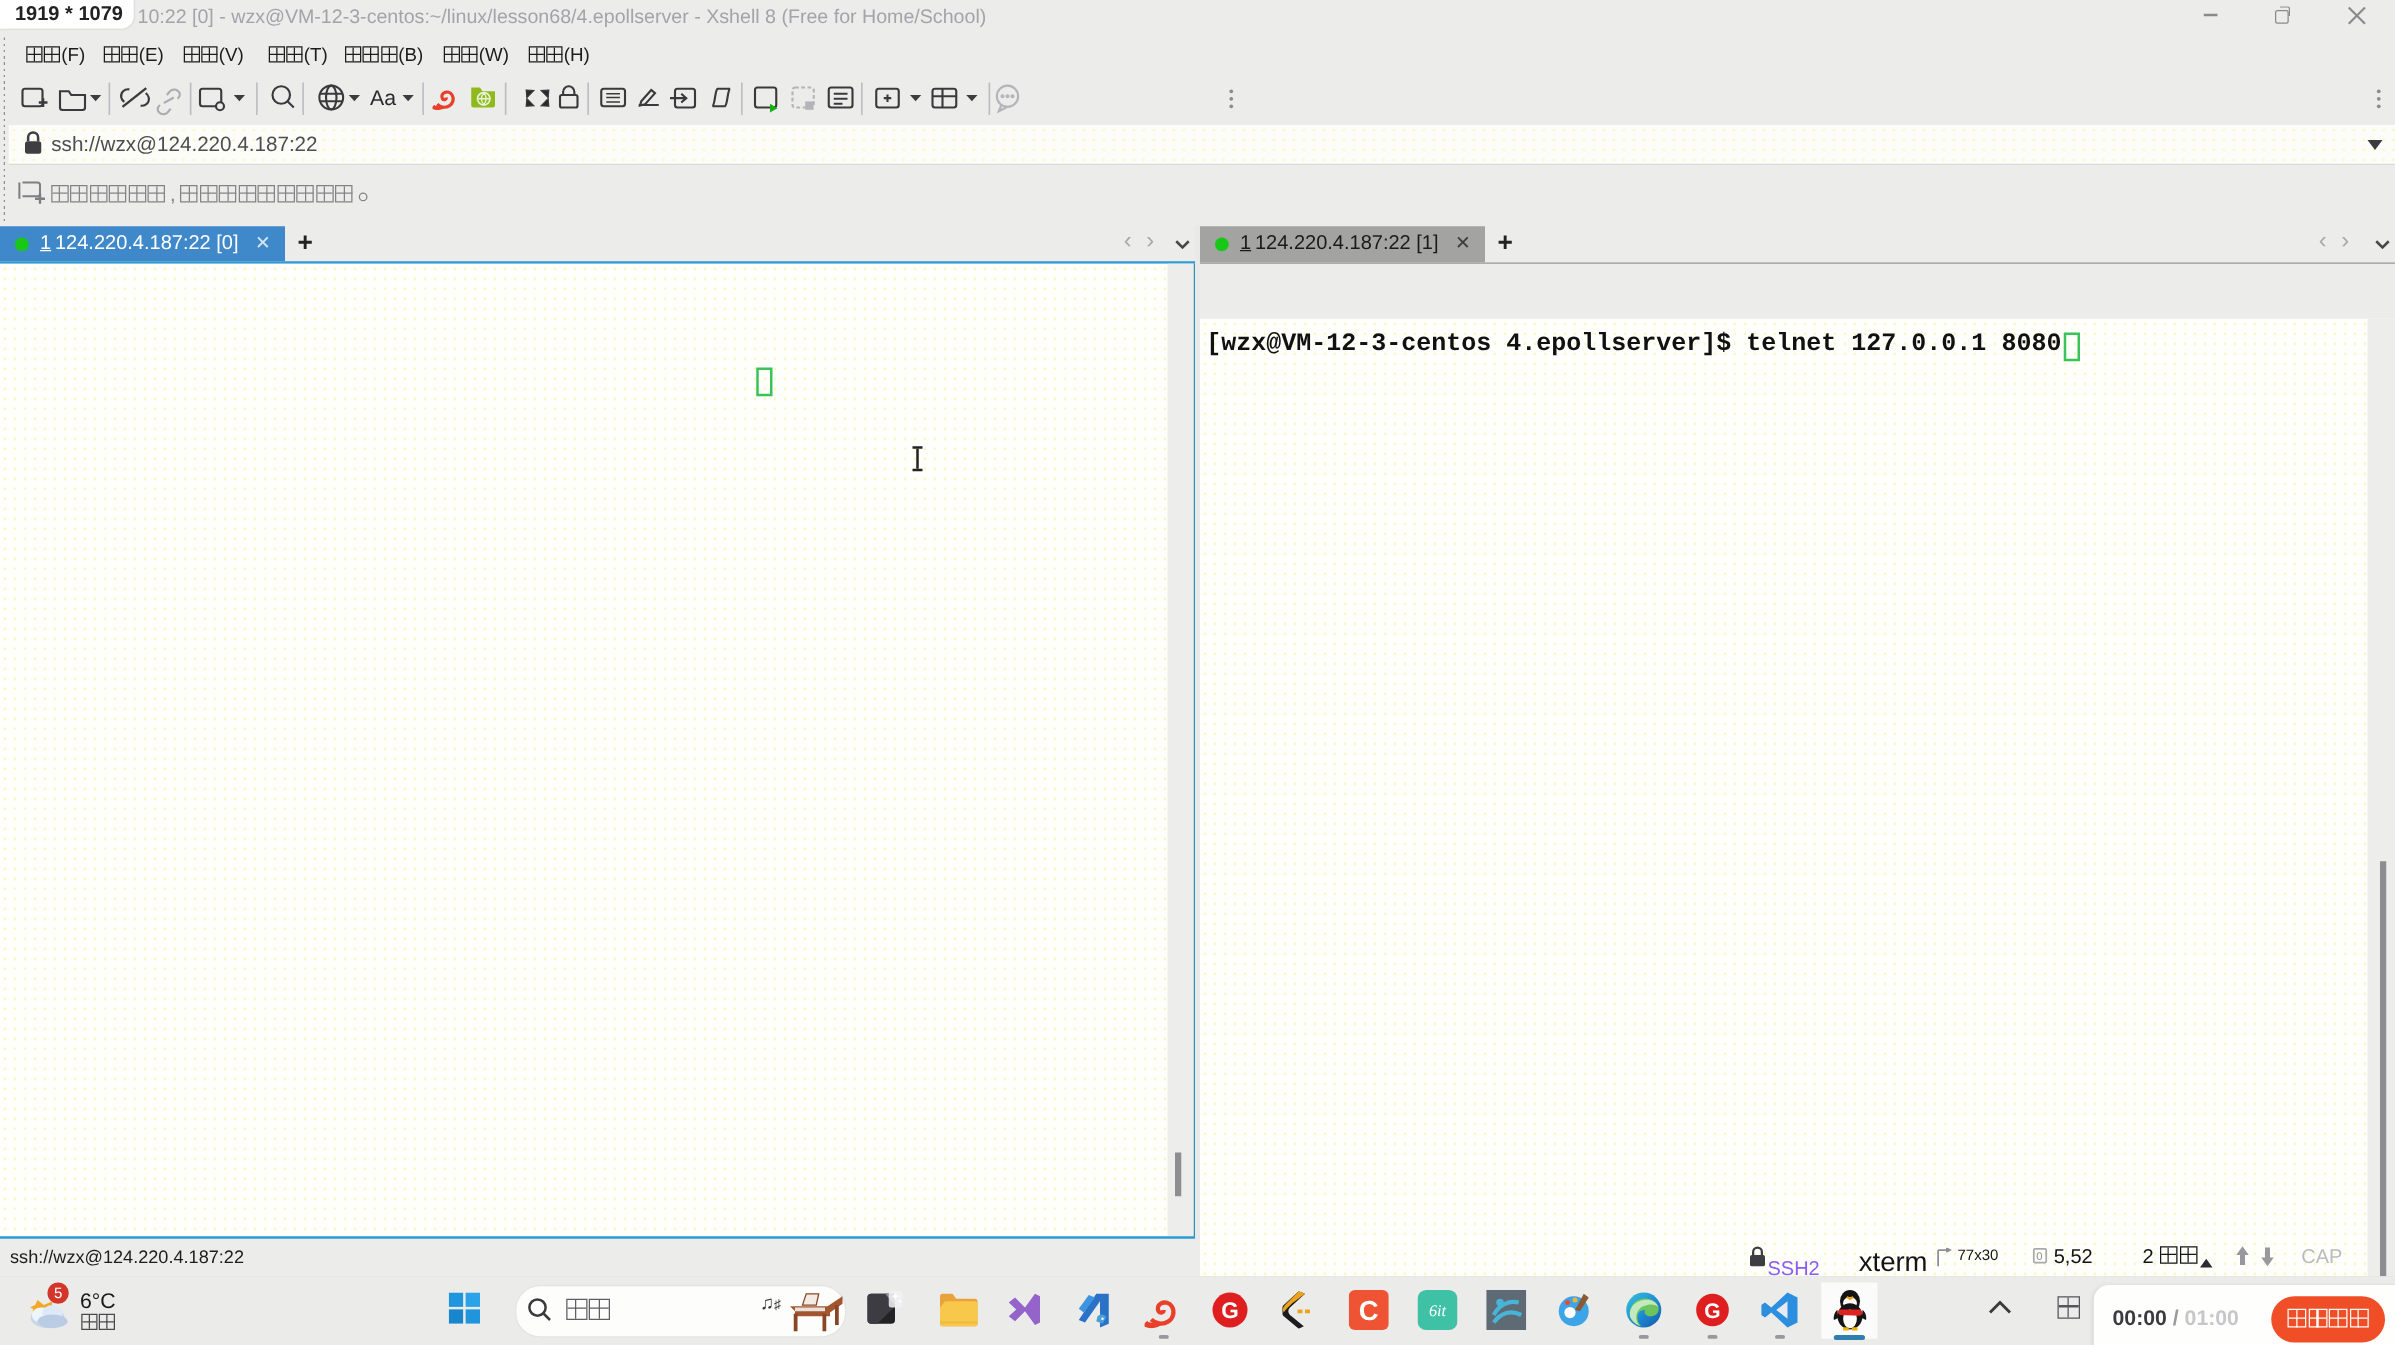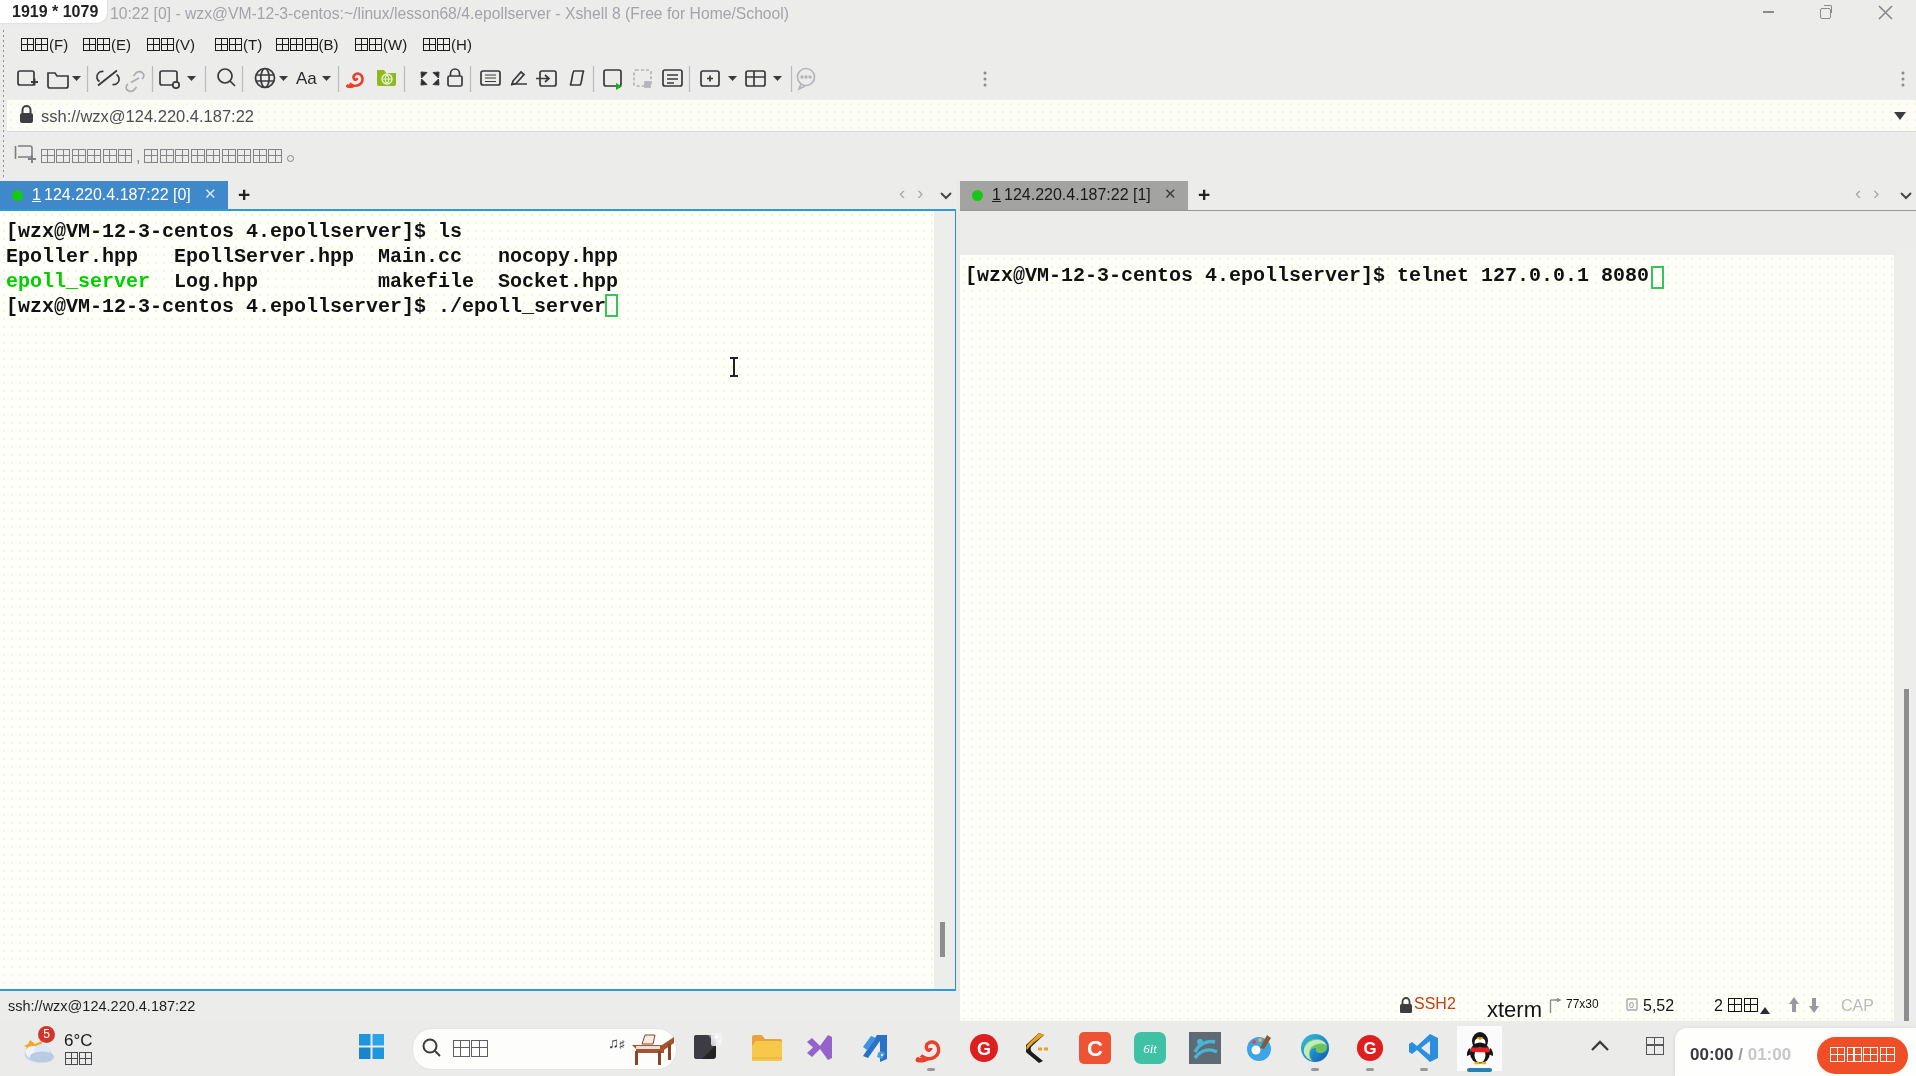--- a/index.html
+++ b/index.html
@@ -140,24 +140,20 @@
   <div class="abs" style="left:238px;top:3px;font-size:21px;color:#222;font-weight:bold;">+</div>
   <div class="abs" style="left:899px;top:2px;font-size:19px;color:#a8a8ae;">‹</div>
   <div class="abs" style="left:917px;top:2px;font-size:19px;color:#a8a8ae;">›</div>
   <svg class="abs" style="left:939px;top:11px" width="14" height="9">
       <path d="M2 2l5 5 5-5" fill="none" stroke="#48484c" stroke-width="2"></path>
     </svg>
 </div>
 <div class="abs" style="left:0;top:209px;width:956px;height:2px;background:#2e9bd6;"></div>
 
 <div class="abs" style="left:0;top:211px;width:955px;height:778px;background-color:#fefefb;background-image:radial-gradient(circle,rgba(242,242,150,.6) 0 1px,transparent 1.3px);background-size:8px 8px;">
-  <pre class="abs" style="left:6px;top:8px;">[wzx@VM-12-3-centos 4.epollserver]$ ls
-Epoller.hpp   EpollServer.hpp  Main.cc   nocopy.hpp
-<span style="color:#00d000">epoll_server</span>  Log.hpp          makefile  Socket.hpp
-[wzx@VM-12-3-centos 4.epollserver]$ ./epoll_server</pre>
   <div class="abs" style="left:605px;top:83px;width:9px;height:19px;border:2px solid #38c458;"></div>
   <div class="abs" style="left:934px;top:0;width:21px;height:778px;background:#ededeb;"></div>
   <div class="abs" style="left:940px;top:711px;width:5px;height:35px;background:#8e8e92;"></div>
 </div>
 <div class="abs" style="left:955px;top:211px;width:1px;height:779px;background:#2e8fae;"></div>
 <div class="abs" style="left:0;top:989px;width:956px;height:2px;background:#2e9bd6;"></div>
 
 <div class="abs" style="left:956px;top:180px;width:4px;height:811px;background:#e9e9e7;"></div>
 
 <div class="abs" style="left:960px;top:180px;width:956px;height:30px;border-bottom:1px solid #97979b;">
@@ -181,21 +177,21 @@
   <div class="abs" style="left:934px;top:0;width:22px;height:780px;background:#ededeb;"></div>
   <div class="abs" style="left:944px;top:434px;width:5px;height:345px;background:#8e8e92;"></div>
 </div>
 
 <div class="abs" style="left:0;top:991px;width:1916px;height:30px;border-bottom:1px solid #cfcfd6;" id="statusbar">
   <span class="abs" style="left:8px;top:7px;font-size:14.5px;color:#1d1d1f;">ssh://wzx@124.220.4.187:22</span>
   <svg class="abs" style="left:1399px;top:5px" width="14" height="18" viewBox="0 0 14 18">
       <rect x="1" y="8" width="12" height="9" rx="1.5" fill="#3e3e42"></rect>
       <path d="M3.5 8V5.5a3.5 3.5 0 0 1 7 0V8" fill="none" stroke="#3e3e42" stroke-width="1.8"></path>
     </svg>
-  <span class="abs" style="left:1414px;top:4px;font-size:16px;color:#c2410c;">SSH2</span>
+  <span class="abs" style="left:1414px;top:16px;font-size:16px;color:#8b5cf6;">SSH2</span>
   <span class="abs" style="left:1487px;top:6px;font-size:22px;color:#141416;">xterm</span>
   <svg class="abs" style="left:1549px;top:7px" width="16" height="16" viewBox="0 0 16 16">
       <path d="M1.5 15V2M1.5 2h9M8 0.5l3 1.5-3 1.5" fill="none" stroke="#8e8e94" stroke-width="1.4"></path>
     </svg>
   <span class="abs" style="left:1566px;top:6px;font-size:12px;color:#141416;text-align:center;">77x30</span>
   <svg class="abs" style="left:1626px;top:7px" width="15" height="15" viewBox="0 0 15 15">
       <rect x="1" y="1" width="10" height="11" rx="1" fill="none" stroke="#a9a9af" stroke-width="1.4"></rect>
       <text x="3" y="10" font-size="9" fill="#8e8e94" font-family="Liberation Sans">0</text>
     </svg>
   <span class="abs" style="left:1643px;top:6px;font-size:16px;color:#141416;">5,52</span>

